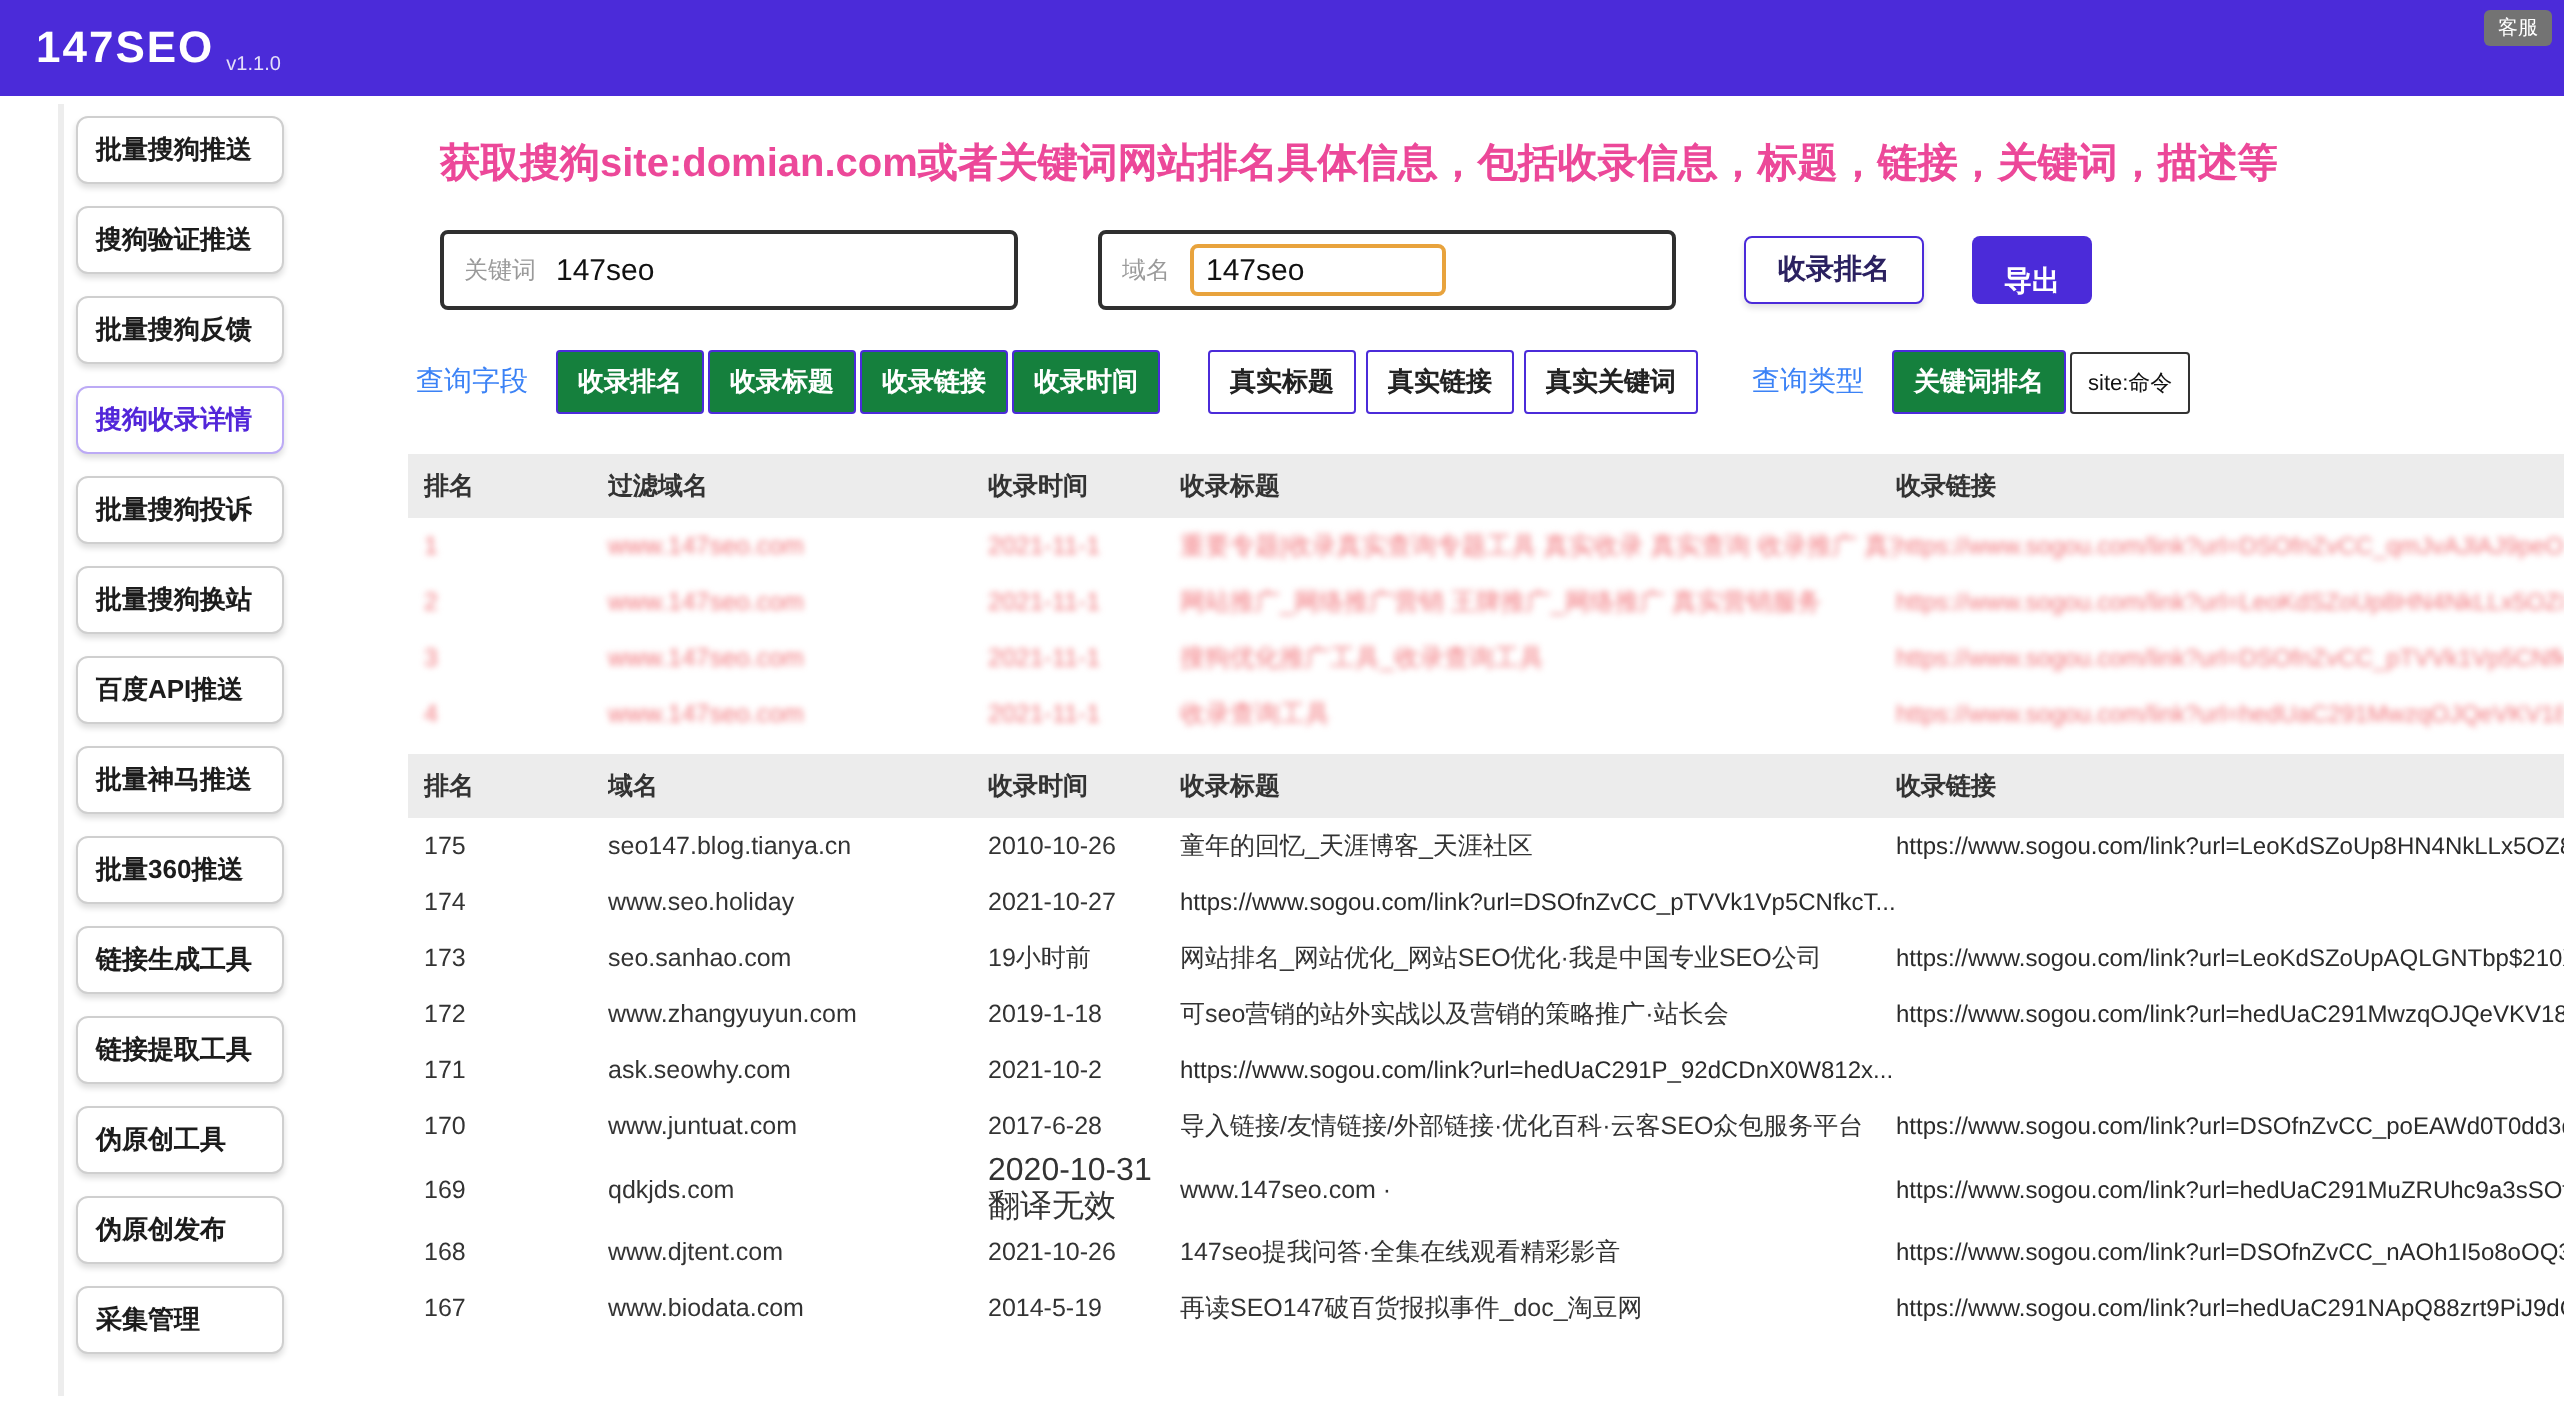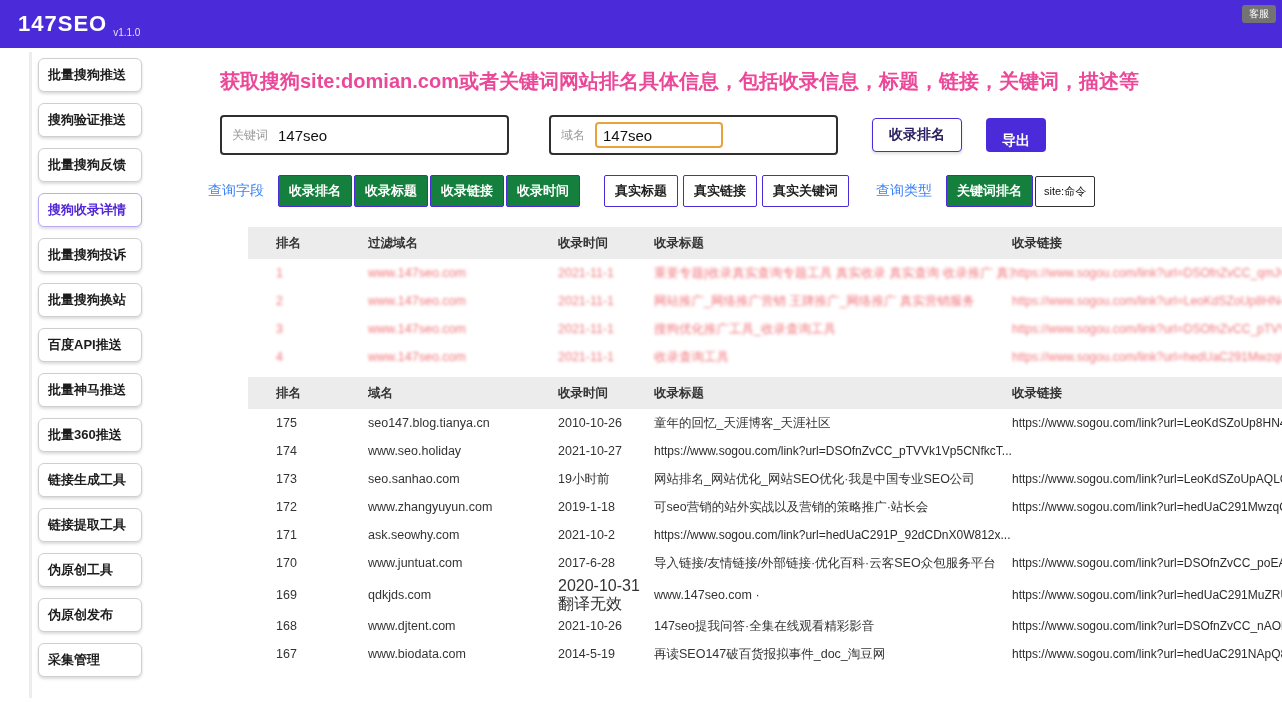--- a/index.html
+++ b/index.html
@@ -65,21 +65,21 @@
   }
   .fbtn.on  { background:#15803d; color:#fff; border:1px solid #4b2bd9; }
   .fbtn.off { background:#fff; color:#222; border:1px solid #4b2bd9; margin-right:5px; }
   .fbtn.cmd { background:#fff; color:#111; border:1px solid #333; font-size:11px; font-weight:400; padding:7px 8px; }
   .gap { width:22px; flex:none; }
   
   .tbl { margin-top:20px; }
   .tbl + .tbl { margin-top:6px; }
   .trow {
     display:grid; grid-template-columns:92px 190px 96px 358px 1fr;
-    align-items:center; padding-left:28px; min-height:28px;margin-left:44px;
+    align-items:center; padding-left:8px; min-height:28px;
   }
   .thead { background:#ececec; min-height:32px; font-weight:700; font-size:13.5px; color:#222; }
   .cell { overflow:hidden; white-space:nowrap; text-overflow:clip; padding-right:12px; font-size:12.5px; color:#333; }
   .cell.wrap { white-space:normal; line-height:1.1; font-size:16px; }
   .cell.link { color:#2b2b2b; font-size:12px; }
   .redacted .cell { color:#f2777d; filter:blur(1.6px); }
 </style>
 </head>
 <body>
 

